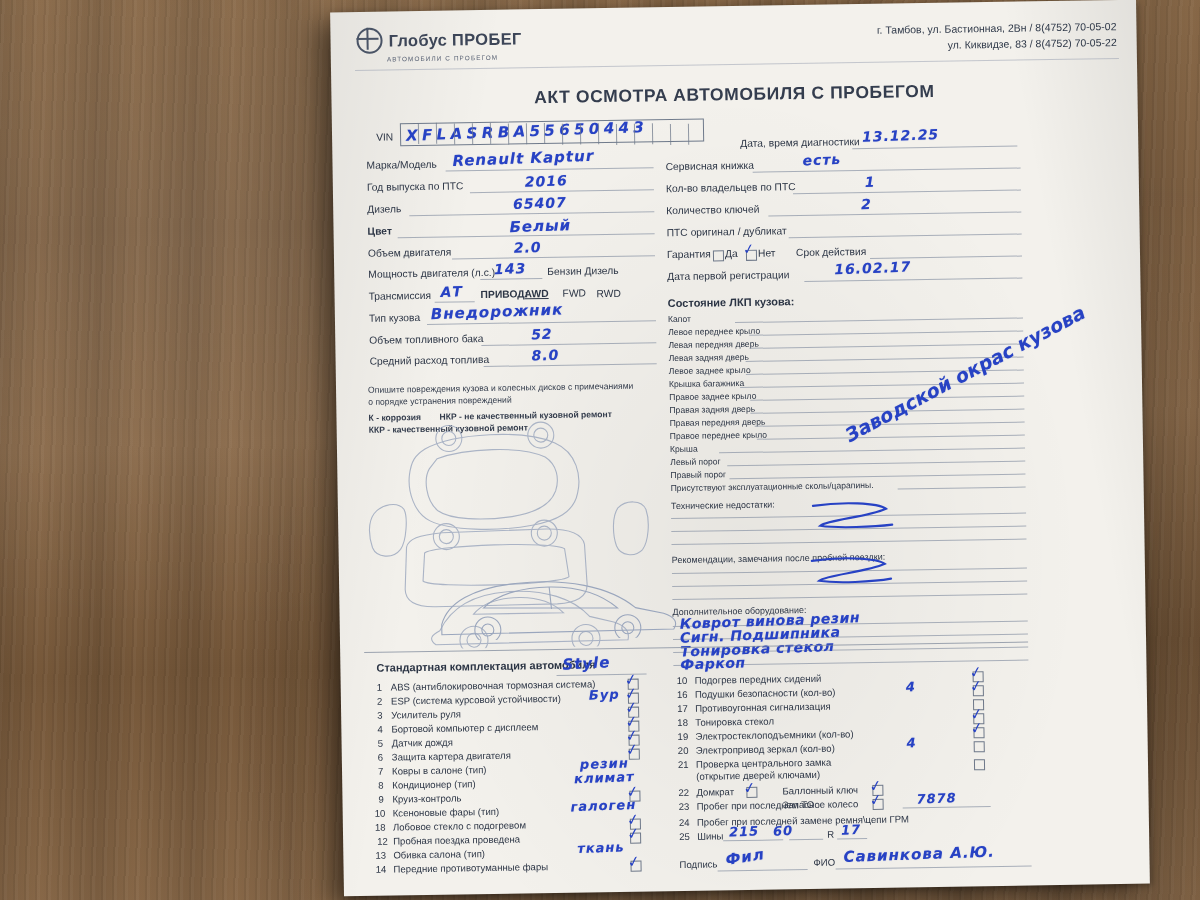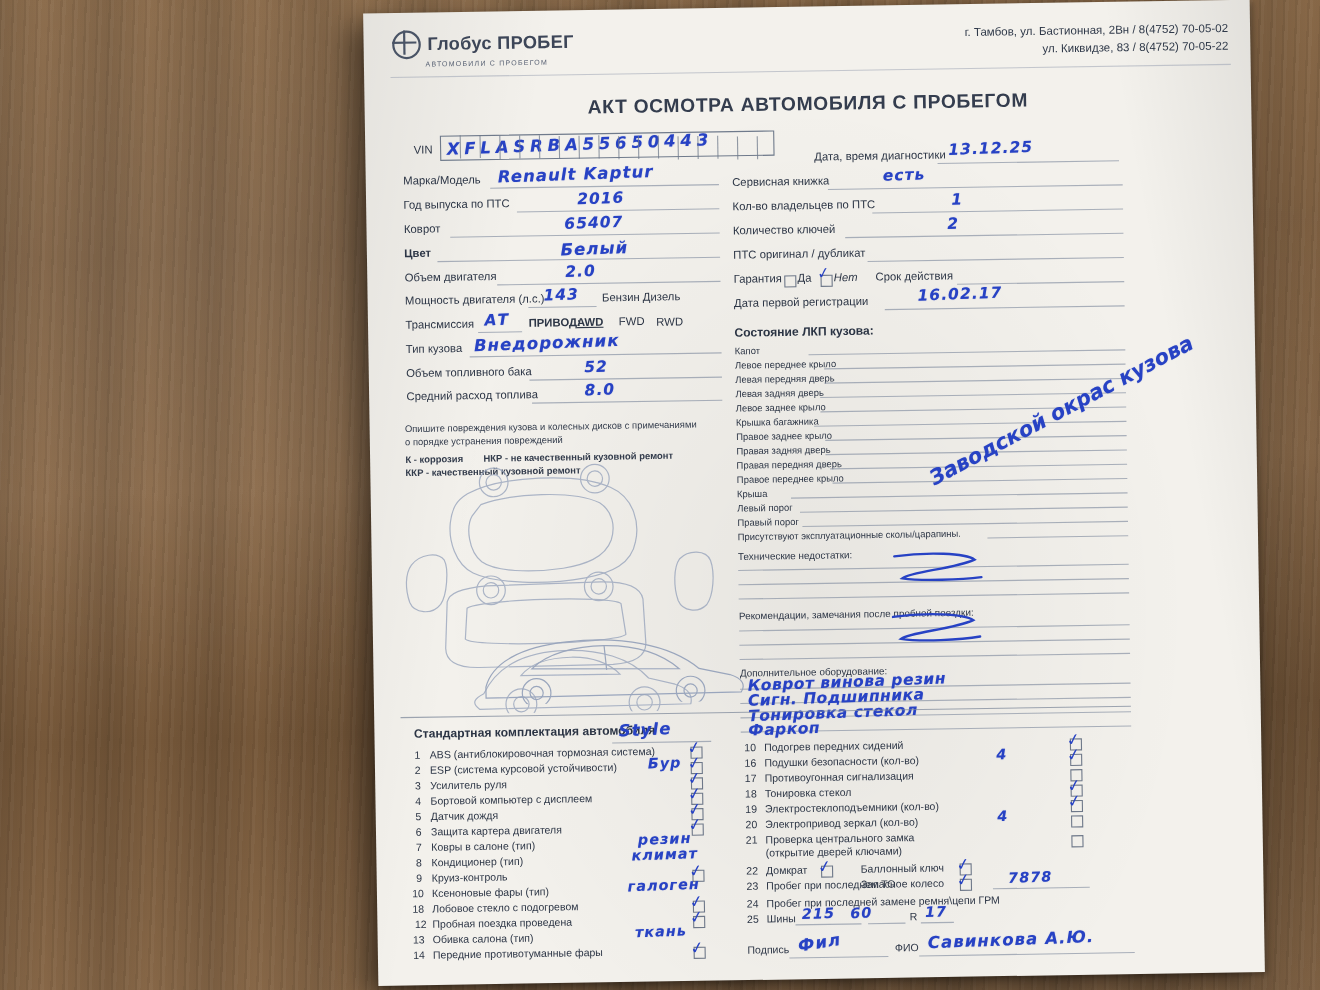--- a/index.html
+++ b/index.html
@@ -143,21 +143,21 @@
   <div class="line" style="left:356px;top:117px;width:1px;height:21px;background:#6f7a8b;"></div>
 
   <div class="lbl" style="left:34px;top:148px;">Марка/Модель</div>
   <div class="line" style="left:113px;top:160px;width:208px;"></div>
   <div class="hw" style="left:120px;top:140px;font-size:15px;">Renault Kaptur</div>
 
   <div class="lbl" style="left:34px;top:170px;">Год выпуска по ПТС</div>
   <div class="line" style="left:137px;top:182px;width:184px;"></div>
   <div class="hw" style="left:192px;top:164px;font-size:14px;">2016</div>
 
-  <div class="lbl" style="left:34px;top:192px;">Коврот</div>
+  <div class="lbl" style="left:34px;top:192px;">Дизель</div>
   <div class="line" style="left:76px;top:204px;width:245px;"></div>
   <div class="hw" style="left:180px;top:186px;font-size:14px;">65407</div>
 
   <div class="lbl" style="left:34px;top:214px;font-weight:bold;">Цвет</div>
   <div class="line" style="left:64px;top:226px;width:257px;"></div>
   <div class="hw" style="left:176px;top:208px;font-size:15px;">Белый</div>
 
   <div class="lbl" style="left:34px;top:236px;">Объем двигателя</div>
   <div class="line" style="left:118px;top:248px;width:203px;"></div>
   <div class="hw" style="left:180px;top:230px;font-size:14px;">2.0</div>
@@ -203,21 +203,21 @@
   <div class="line" style="left:435px;top:210px;width:253px;"></div>
   <div class="hw" style="left:528px;top:192px;font-size:14px;">2</div>
 
   <div class="lbl" style="left:333px;top:220px;">ПТС оригинал / дубликат</div>
   <div class="line" style="left:455px;top:232px;width:233px;"></div>
 
   <div class="lbl" style="left:333px;top:242px;">Гарантия</div>
   <span class="cb" style="left:379px;top:244px;"></span>
   <div class="lbl" style="left:391px;top:242px;">Да</div>
   <span class="cb" style="left:412px;top:244px;"></span>
-  <div class="lbl" style="left:424px;top:242px;font-style:italic;">Нет</div>
+  <div class="lbl" style="left:424px;top:242px;">Нет</div>
   <div class="tick" style="left:409px;top:235px;font-size:14px;">✓</div>
   <div class="lbl" style="left:462px;top:242px;">Срок действия</div>
   <div class="line" style="left:536px;top:254px;width:152px;"></div>
 
   <div class="lbl" style="left:333px;top:264px;">Дата первой регистрации</div>
   <div class="line" style="left:470px;top:276px;width:218px;"></div>
   <div class="hw" style="left:500px;top:256px;font-size:14px;">16.02.17</div>
 
   <div class="sect" style="left:333px;top:290px;">Состояние ЛКП кузова:</div>
   <div class="lbl" style="left:333px;top:307px;font-size:8.6px;">Капот</div>

